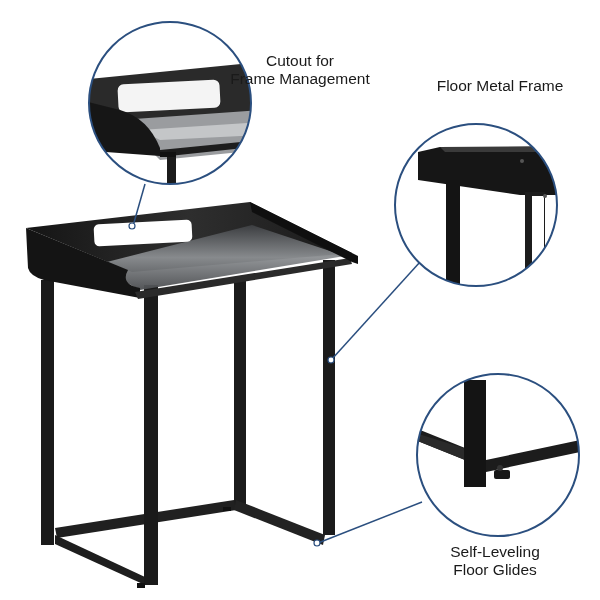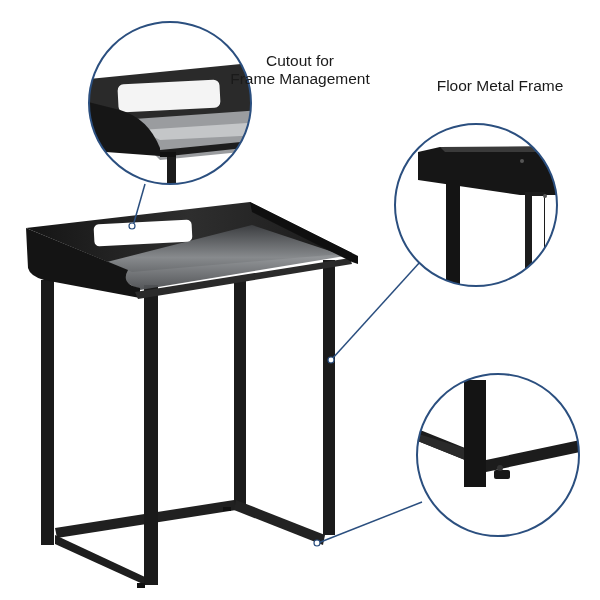--- a/index.html
+++ b/index.html
@@ -128,13 +128,15 @@
 </svg>
 
 <div class="label" id="lbl-cutout">
   <span>Cutout for</span>
   <span>Frame Management</span>
 </div>
 <div class="label" id="lbl-frame">
   <span>Floor Metal Frame</span>
 </div>
 <div class="label" id="lbl-glides">
+  <span>Self-Leveling</span>
+  <span>Floor Glides</span>
 </div>
 
 </body></html>

